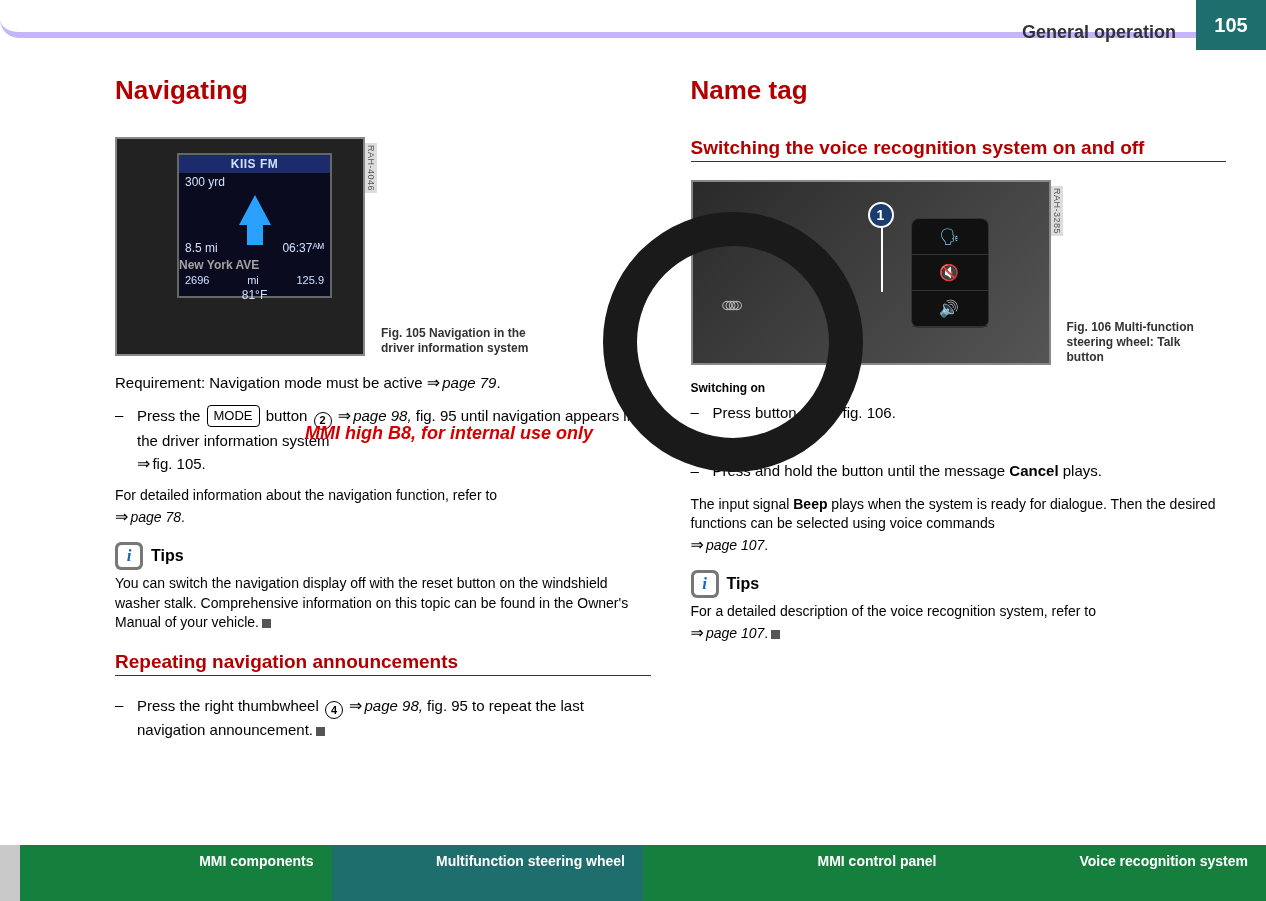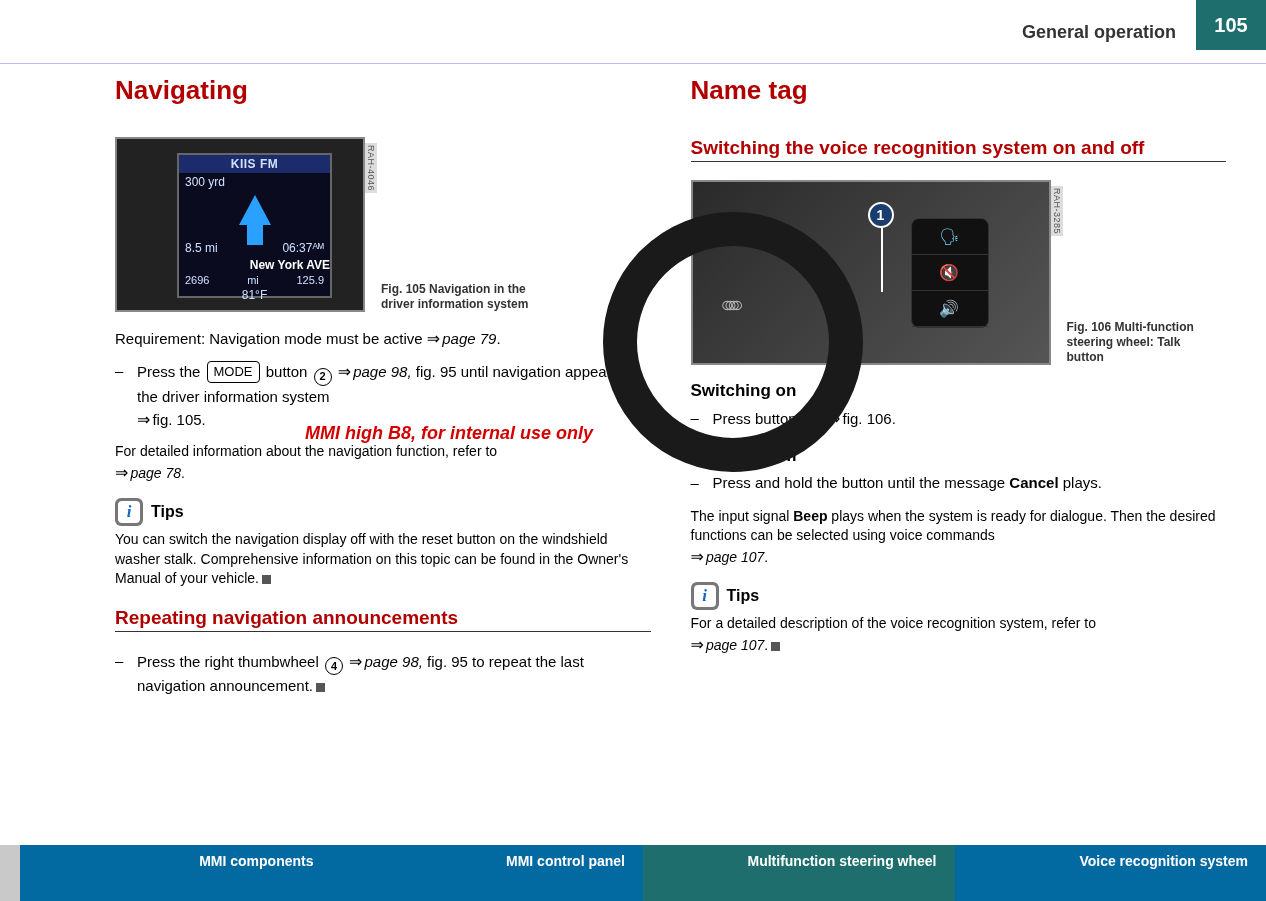--- a/index.html
+++ b/index.html
@@ -8,22 +8,23 @@
     font-size: 14px;
     color: #000;
     width: 1266px;
     height: 901px;
     position: relative;
     background: #fff;
   }
   .topbar {
     position: absolute;
     top: 0; left: 0; right: 0;
-    height: 64px;
-    border-bottom: 1px solid #c4b5fd;
+    height: 38px;
+    border-bottom: 6px solid #c4b5fd;
+    border-radius: 24px;
   }
   .topbar-title {
     position: absolute;
     right: 90px;
     top: 22px;
     font-weight: bold;
     font-size: 18px;
     color: #333;
   }
   .page-number-box {
@@ -56,21 +57,21 @@
   h2.section {
     color: #b20000;
     font-size: 19px;
     font-weight: bold;
     border-bottom: 1px solid #333;
     padding-bottom: 2px;
     margin-bottom: 18px;
     margin-top: 18px;
   }
   h3.sub {
-    font-size: 17px;
+    font-size: 12px;
     font-weight: bold;
     margin-top: 14px;
     margin-bottom: 6px;
   }
   .fig-row {
     display: flex;
     align-items: flex-end;
     gap: 16px;
     margin-bottom: 16px;
   }
@@ -80,21 +81,21 @@
     position: relative;
     flex-shrink: 0;
   }
   .fig-caption {
     font-size: 12px;
     font-weight: bold;
     color: #333;
     max-width: 150px;
     line-height: 1.25;
   }
-  .fig105 { width: 250px; height: 175px; }
+  .fig105 { width: 250px; height: 219px; }
   .fig106 { width: 360px; height: 185px; }
   .nav-screen {
     position: absolute;
     top: 14px; left: 60px;
     width: 155px; height: 145px;
     background: #0b0b20;
     border: 2px solid #666;
     color: #cfe0ff;
     font-family: Arial, sans-serif;
     font-size: 12px;
@@ -116,23 +117,23 @@
     position: relative;
   }
   .nav-arrow::after {
     content: "";
     position: absolute;
     top: 30px; left: -8px;
     width: 16px; height: 20px;
     background: #2aa0ff;
   }
   .nav-city {
-    text-align: right;
-    font-weight: bold;
-    color: #ffffff;
+    text-align: left;
+    font-weight: bold;
+    color: #a3a3a3;
     padding: 1px 0;
   }
   .nav-footer {
     display: flex; justify-content: space-between;
     padding: 1px 6px;
     font-size: 11px;
   }
   .nav-temp {
     text-align: center;
     font-size: 12px;
@@ -278,21 +279,21 @@
   }
   .footer-tabs {
     position: absolute;
     left: 0; right: 0; bottom: 0;
     height: 56px;
     display: flex;
   }
   .footer-left-spacer { width: 20px; background: #c9c9c9; }
   .footer-tab {
     flex: 1;
-    background: #0369a1;
+    background: #15803d;
     color: #fff;
     font-weight: bold;
     font-size: 14px;
     padding: 8px 18px 0 0;
     text-align: right;
   }
   .footer-tab.active {
     background: #1f6e6e;
   }
 </style>
@@ -424,16 +425,16 @@
     <p class="small">
       <span>For a detailed description of the voice recognition system, refer to </span><br><span class="arrow-ref">⇒</span><span class="italic">page 107</span><span>.</span><span class="endmark"></span>
     </p>
   </div>
 
 </div>
 
 <div class="footer-tabs">
   <div class="footer-left-spacer"></div>
   <div class="footer-tab">MMI components</div>
+  <div class="footer-tab active">Multifunction steering wheel</div>
   <div class="footer-tab">MMI control panel</div>
-  <div class="footer-tab active">Multifunction steering wheel</div>
   <div class="footer-tab">Voice recognition system</div>
 </div>
 
 </body></html>

